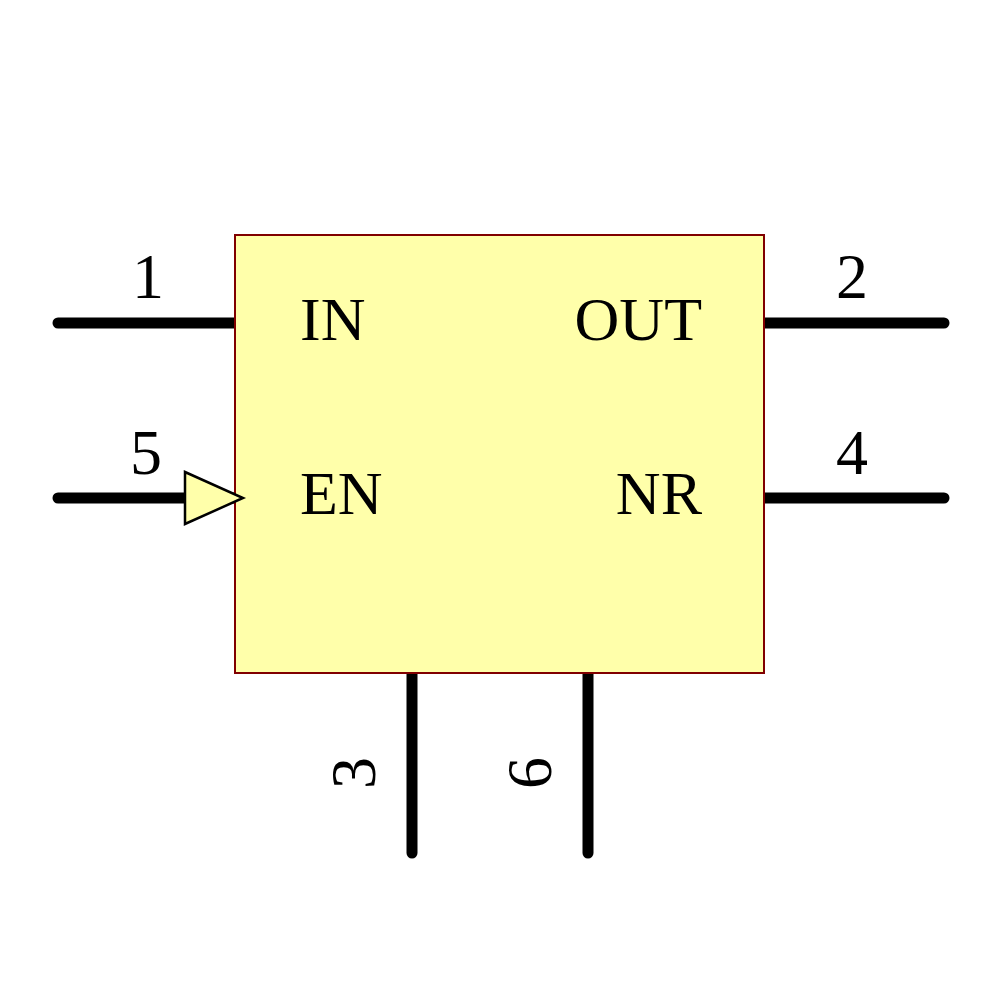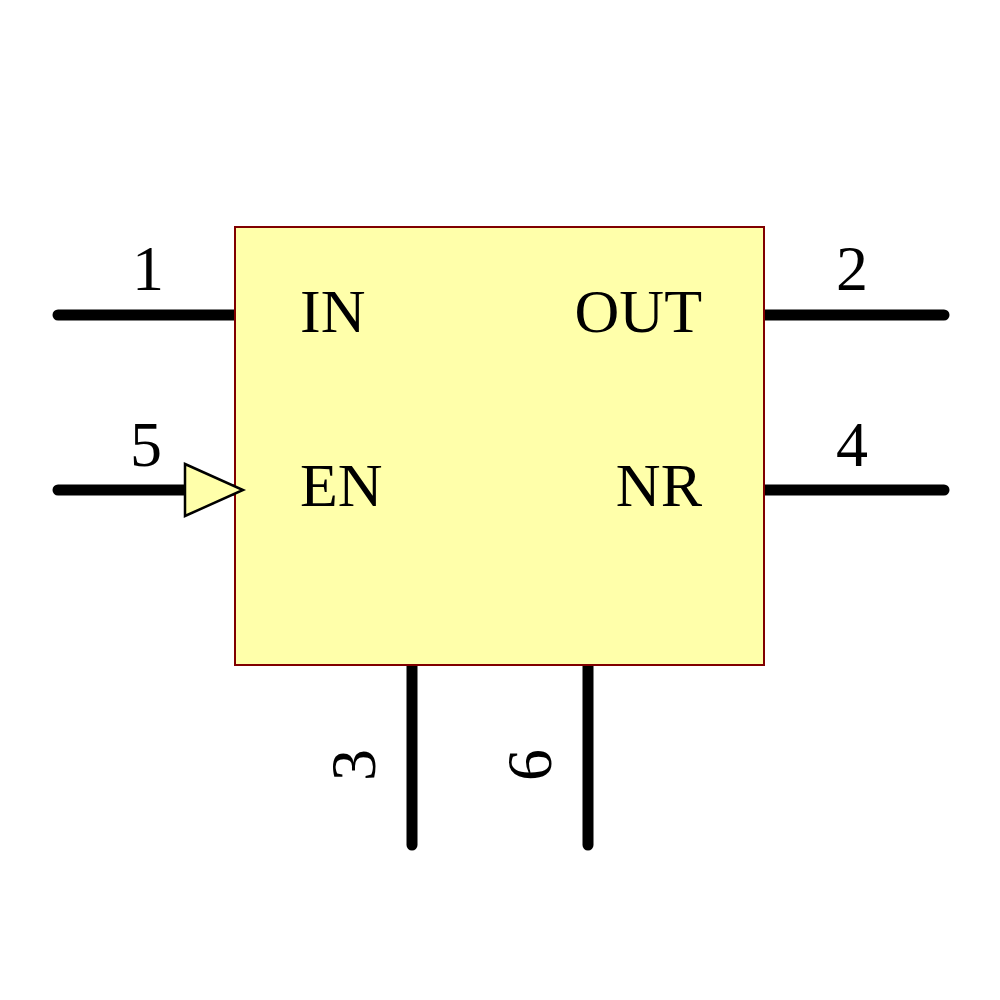--- a/index.html
+++ b/index.html
@@ -12,20 +12,21 @@
     width: 1000px;
     height: 1000px;
     overflow: hidden;
     font-family: "Liberation Serif", "DejaVu Serif", serif;
   }
   #symbol-canvas {
     position: relative;
     width: 1000px;
     height: 888px;
     background: #ffffff;
+    margin-top: 8px;
   }
   #symbol-svg {
     position: absolute;
     left: 0;
     top: 0;
     width: 1000px;
     height: 1000px;
     display: block;
   }
   .port-label {

